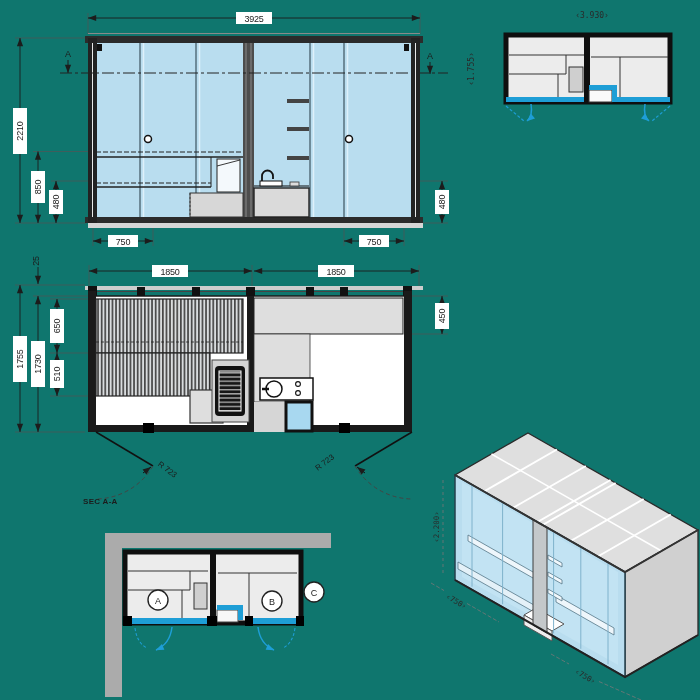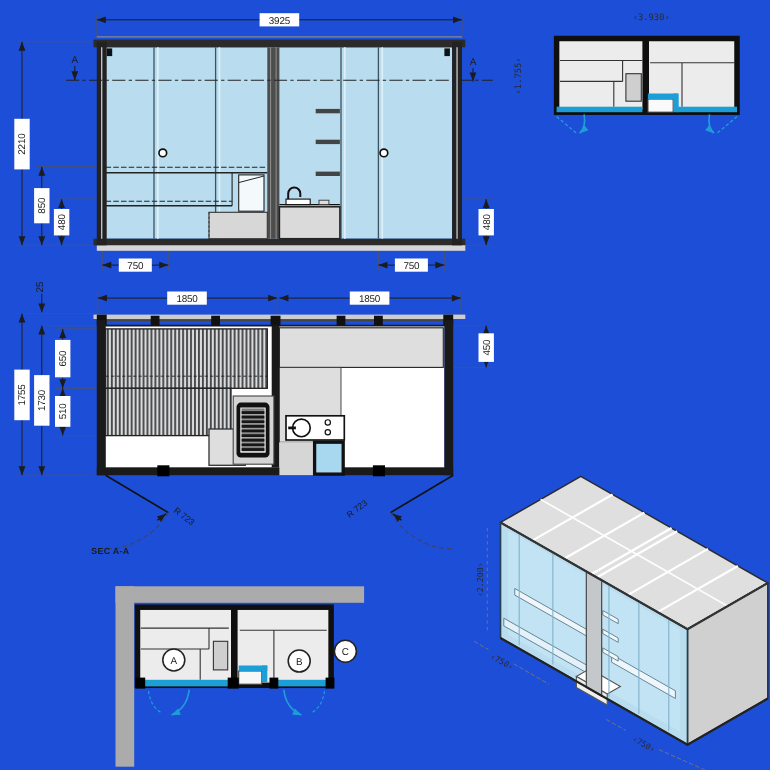--- a/index.html
+++ b/index.html
@@ -1,16 +1,16 @@
 <!DOCTYPE html>
 <html><head>
 <meta charset="utf-8">
 <style>
   html,body{margin:0;padding:0;background:#fff;}
-  .stage{position:relative;width:700px;height:700px;background:#1d4ed8;overflow:hidden;font-family:"Liberation Sans",sans-serif;}
+  .stage{position:relative;width:700px;height:700px;background:#0f766e;overflow:hidden;font-family:"Liberation Sans",sans-serif;}
   svg{position:absolute;left:0;top:0;}
   text{fill:#1c1c1c;}
   .dim{font:9px "Liberation Sans",sans-serif;letter-spacing:-0.2px;}
   .dimsm{font:8px "Liberation Sans",sans-serif;}
   .seclbl{font:bold 8px "Liberation Sans",sans-serif;letter-spacing:0.3px;}
   .mono{font:8px "DejaVu Sans Mono",monospace;fill:#2a2a2a;}
   .mono-sm{font:7.5px "DejaVu Sans Mono",monospace;fill:#2a2a2a;}
   .circlbl{font:9px "Liberation Sans",sans-serif;}
   .thin{stroke:#555;stroke-width:0.7;}
   .dimline{stroke:#1c1c1c;stroke-width:0.9;}

